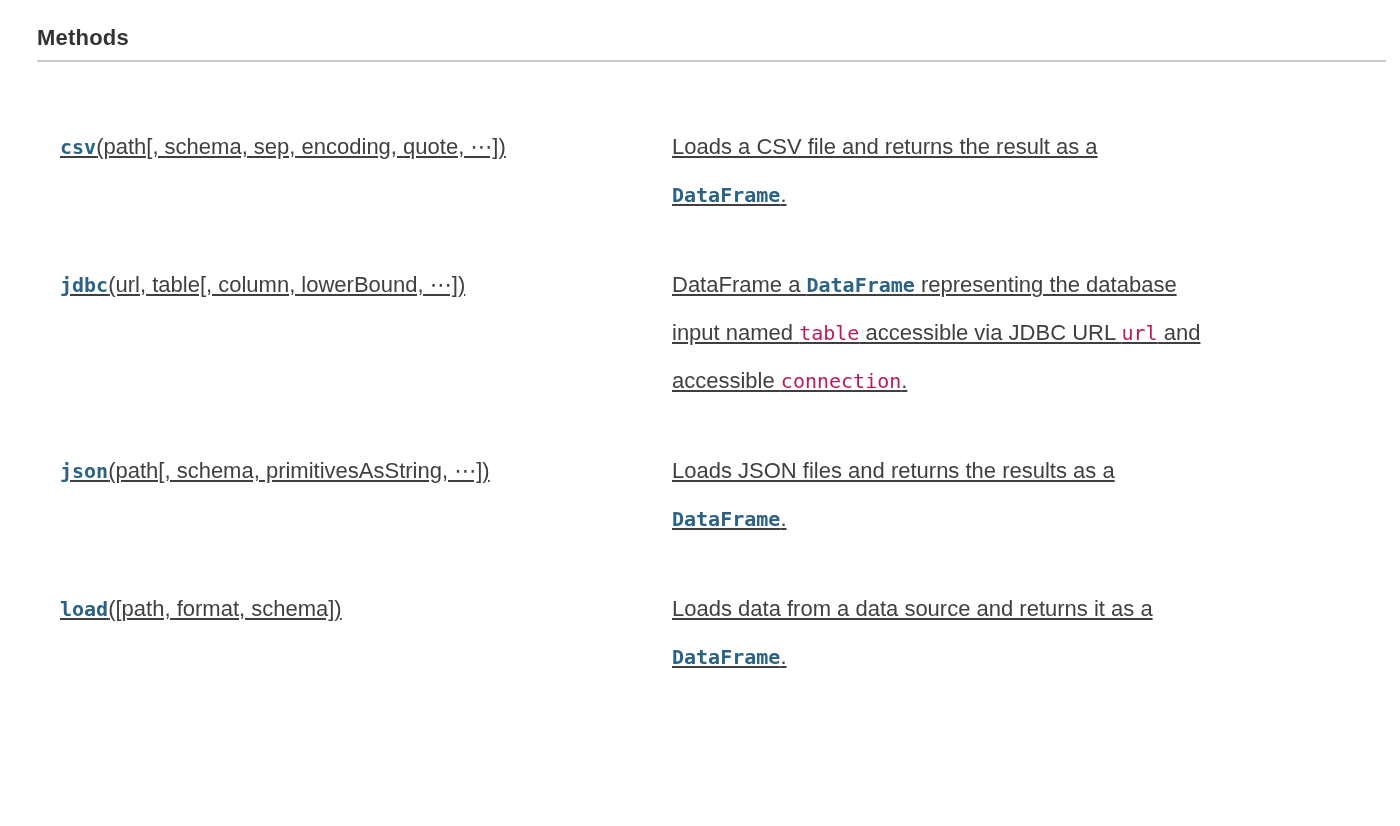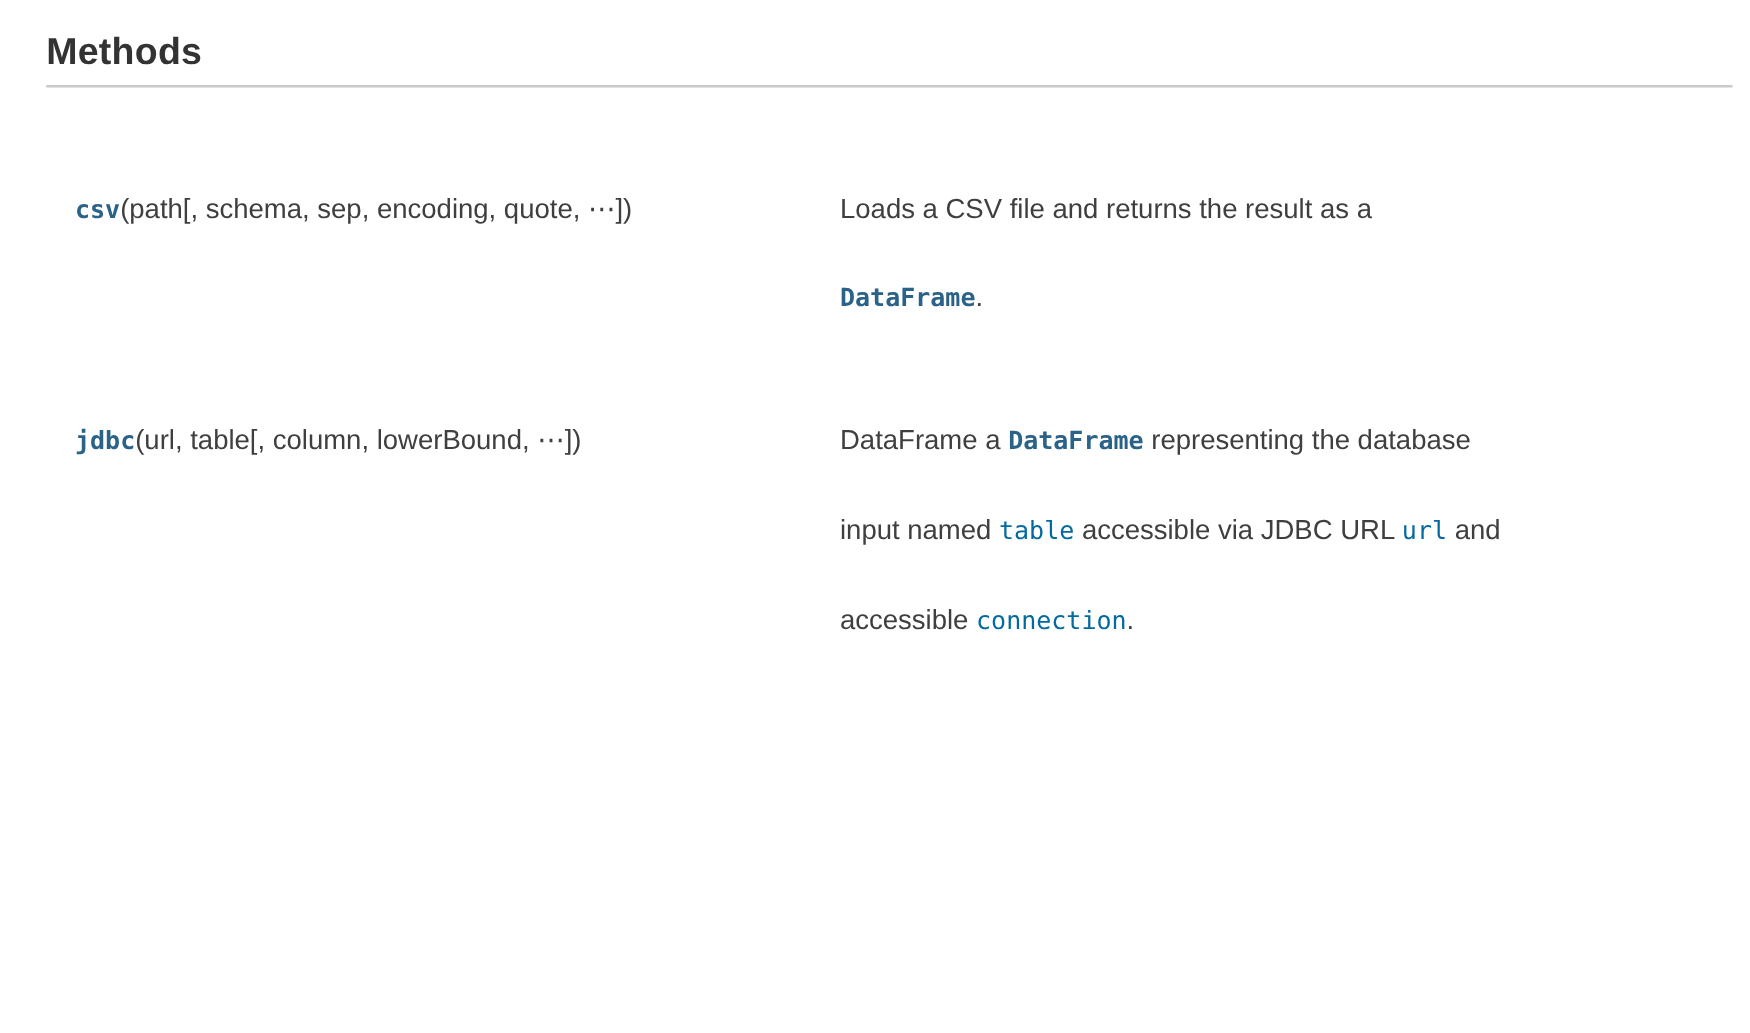--- a/index.html
+++ b/index.html
@@ -14,21 +14,21 @@
     font-family: "Liberation Sans", "DejaVu Sans", sans-serif;
     color: #3f3f3f;
   }
   .page {
     padding: 0 14px 0 37px;
   }
   .methods-heading {
     margin: 0;
     padding-top: 25px;
     padding-bottom: 9px;
-    font-size: 30px;
+    font-size: 22px;
     font-weight: 700;
     color: #333333;
     border-bottom: 2px solid #c9c9c9;
     letter-spacing: 0.2px;
   }
   table.methods-table {
     border-collapse: collapse;
     margin-top: 40px;
     width: 100%;
     table-layout: fixed;
@@ -41,41 +41,42 @@
   td.col-sig {
     width: 635px;
     padding-left: 23px;
     box-sizing: border-box;
   }
   td.col-desc {
     padding-right: 6px;
   }
   .line {
     font-size: 22px;
-    line-height: 71px;
+    line-height: 48px;
     white-space: nowrap;
     color: #3f3f3f;
+    text-decoration: underline;
   }
   a.sig-link {
     text-decoration: none;
     color: inherit;
     cursor: pointer;
   }
   .sig-name, .code-link {
     font-family: "DejaVu Sans Mono", "Liberation Mono", monospace;
     font-weight: bold;
     font-size: 20px;
     color: #2a6288;
     text-decoration: none;
   }
   a.code-link { cursor: pointer; margin-top: 36px; }
   .inline-code {
     font-family: "DejaVu Sans Mono", "Liberation Mono", monospace;
     font-size: 20px;
-    color: #0369a1;
+    color: #be185d;
     font-weight: normal;
   }
 </style>
 </head>
 <body>
 
 <div class="page">
   <h2 class="methods-heading">Methods</h2>
 
   <table class="methods-table">
@@ -99,16 +100,38 @@
         <a class="sig-link" href="#"><span class="sig-name">jdbc</span><span class="sig-params">(url, table[, column, lowerBound, ⋯])</span></a>
       </div>
     </td>
     <td class="col-desc">
             <div class="line"><span>DataFrame a </span><a class="code-link" href="#">DataFrame</a><span> representing the database</span></div>
             <div class="line"><span>input named </span><span class="inline-code">table</span><span> accessible via JDBC URL </span><span class="inline-code">url</span><span> and</span></div>
             <div class="line"><span>accessible </span><span class="inline-code">connection</span><span>.</span></div>
           </td>
   </tr>
 
+  <tr>
+    <td class="col-sig">
+      <div class="line">
+        <a class="sig-link" href="#"><span class="sig-name">json</span><span class="sig-params">(path[, schema, primitivesAsString, ⋯])</span></a>
+      </div>
+    </td>
+    <td class="col-desc">
+            <div class="line"><span>Loads JSON files and returns the results as a</span></div>
+            <div class="line"><a class="code-link" href="#">DataFrame</a><span>.</span></div>
+          </td>
+  </tr>
 
+  <tr>
+    <td class="col-sig">
+      <div class="line">
+        <a class="sig-link" href="#"><span class="sig-name">load</span><span class="sig-params">([path, format, schema])</span></a>
+      </div>
+    </td>
+    <td class="col-desc">
+            <div class="line"><span>Loads data from a data source and returns it as a</span></div>
+            <div class="line"><a class="code-link" href="#">DataFrame</a><span>.</span></div>
+          </td>
+  </tr>
 </tbody>
   </table>
 </div>
 
 </body></html>

